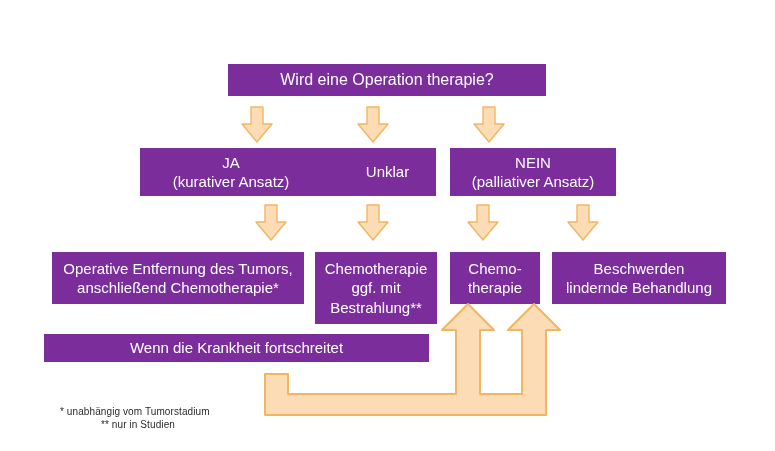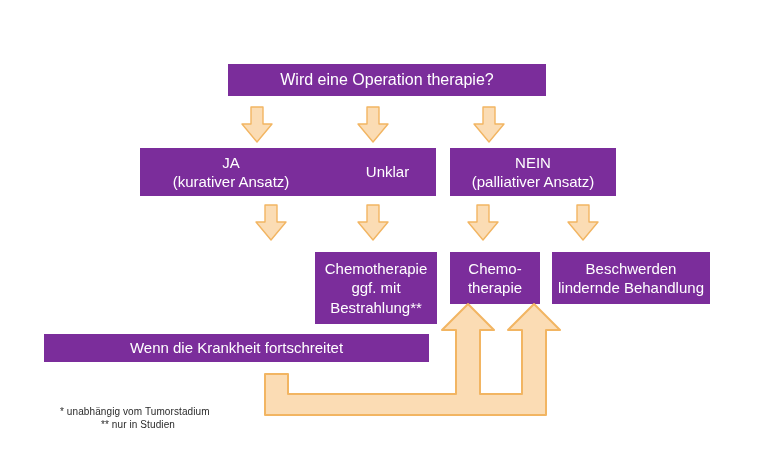--- a/index.html
+++ b/index.html
@@ -36,21 +36,21 @@
 
   #box-title      { left: 228px; top: 64px;  width: 318px; height: 32px; font-size: 16px; }
 
   #box-ja         { left: 140px; top: 148px; width: 182px; height: 48px; }
   #box-unklar     { left: 318px; top: 148px; width: 118px; height: 48px; padding-left: 27px; }
   #box-nein       { left: 450px; top: 148px; width: 166px; height: 48px; }
 
   #box-op         { left: 52px;  top: 252px; width: 252px; height: 52px; }
   #box-chemo-rad  { left: 315px; top: 252px; width: 122px; height: 72px; }
   #box-chemo      { left: 450px; top: 252px; width: 90px;  height: 52px; }
-  #box-palliativ  { left: 552px; top: 252px; width: 158px; height: 52px; text-align: center; }
+  #box-palliativ  { left: 552px; top: 252px; width: 174px; height: 52px; text-align: center; }
 
   #box-progress   { left: 44px;  top: 334px; width: 385px; height: 28px; }
 
   
   .arrow-down {
     position: absolute;
     width: 34px;
     height: 38px;
   }
   .arrow-down svg { display: block; width: 100%; height: 100%; }
@@ -129,20 +129,22 @@
     <svg viewBox="0 0 34 38" xmlns="http://www.w3.org/2000/svg">
       <polygon points="11,1 23,1 23,18 32,18 17,36 2,18 11,18" fill="#FBDCB4" stroke="#F2B562" stroke-width="1.4" stroke-linejoin="round"></polygon>
     </svg>
   </div>
   <div class="arrow-down" id="ad-7">
     <svg viewBox="0 0 34 38" xmlns="http://www.w3.org/2000/svg">
       <polygon points="11,1 23,1 23,18 32,18 17,36 2,18 11,18" fill="#FBDCB4" stroke="#F2B562" stroke-width="1.4" stroke-linejoin="round"></polygon>
     </svg>
   </div>
 
+  <div class="box" id="box-op">Operative Entfernung des Tumors,
+anschließend Chemotherapie*</div>
   <div class="box" id="box-chemo-rad">Chemotherapie
 ggf. mit
 Bestrahlung**</div>
   <div class="box" id="box-chemo">Chemo-
 therapie</div>
   <div class="box" id="box-palliativ">Beschwerden
 lindernde Behandlung</div>
 
   <div class="box" id="box-progress">Wenn die Krankheit fortschreitet</div>
 

